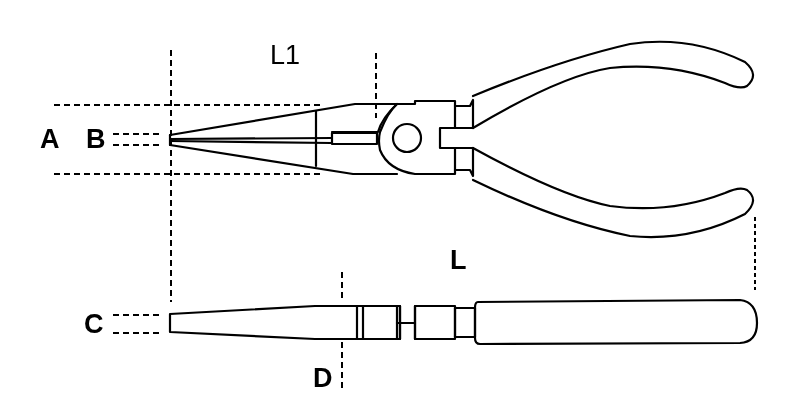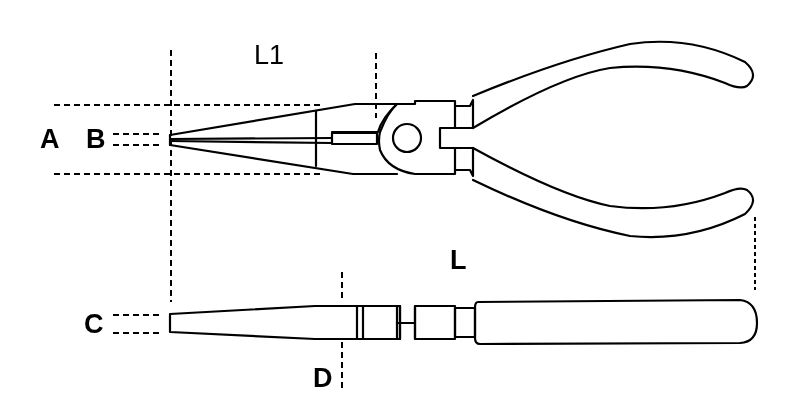--- a/index.html
+++ b/index.html
@@ -1,20 +1,20 @@
 <!DOCTYPE html>
 <html><head>
   <meta charset="utf-8">
   <style>
     html, body { margin: 0; padding: 0; background: #ffffff; }
     body { width: 800px; height: 416px; overflow: hidden; position: relative; }
     svg { position: absolute; left: 0; top: 0; }
     .lbl { position: absolute; font-family: "Liberation Sans", sans-serif; color: #000; line-height: 1; }
     .bold { font-weight: bold; }
-    .l1 { font-weight: normal; }
+    .l1 { font-weight: normal; margin-left: 16px; }
   </style>
 </head>
 <body>
 
 <svg width="800" height="416" viewBox="0 0 800 416">
   <g fill="none" stroke="#000" stroke-width="2.2" stroke-linejoin="round" stroke-linecap="round">
 
     <path d="M170 135 L355 104 L397 104 Q382 118 378 132 L332 132"></path>
 
     <path d="M170 145 L353 174 L397 174"></path>

